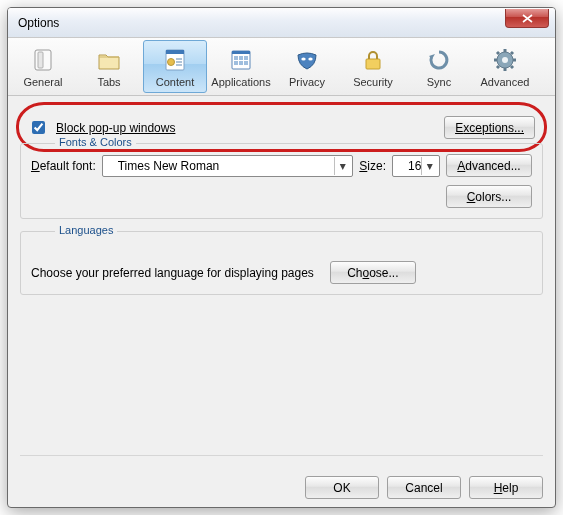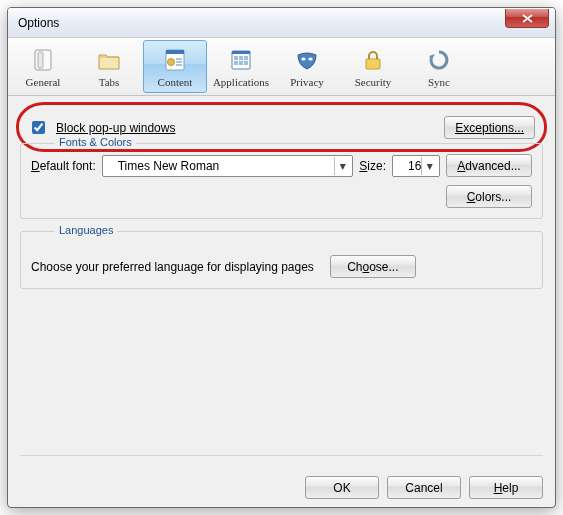--- a/index.html
+++ b/index.html
@@ -63,21 +63,20 @@
   width: 64px;
   display: flex;
   flex-direction: column;
   align-items: center;
   justify-content: center;
   gap: 2px;
   border: 1px solid transparent;
   border-radius: 3px;
   margin: 2px 1px;
   color: #333;
-  font-family: Liberation Serif, serif;
 }
 .tool.selected {
   background: linear-gradient(to bottom,#d7ecfb,#b6daf5 45%,#a1cef0 46%,#cbe5f9);
   border-color: #6ea8d6;
 }
 .tool .icon {
   width: 32px;
   height: 28px;
   display: flex;
   align-items: center;
@@ -150,21 +149,21 @@
   width: 16px;
   height: 18px;
   border-left: 1px solid #c0c0c0;
   display: flex;
   align-items: center;
   justify-content: center;
   color: #424242;
 }
 .check { width: 13px; height: 13px; accent-color: #2d6db3; }
 .underlined-letter { text-decoration: underline; }
-.lang-row { display:flex; align-items:center; gap:8px; margin-top:13px; }
+.lang-row { display:flex; align-items:center; gap:8px; margin-top:19px; }
 .buttons-row {
   margin-top: auto;
   border-top: 1px solid #d6d6d6;
   padding-top: 20px;
   display: flex;
   justify-content: flex-end;
   gap: 8px;
 }
 .right-col { display:flex; flex-direction:column; align-items:flex-end; gap:8px; }
 .font-row { display:flex; align-items:center; gap:6px; }
@@ -253,20 +252,32 @@
       <span class="lbl">Security</span>
     </div>
     <div class="tool">
       <span class="icon">
           <svg width="26" height="26" viewBox="0 0 26 26">
             <path d="M13 5 a8 8 0 1 1 -7.5 5" fill="none" stroke="#6e8fa8" stroke-width="3"></path>
             <path d="M3 9 l3 3 l3 -5 z" fill="#6e8fa8"></path>
           </svg>
         </span>
       <span class="lbl">Sync</span>
+    </div>
+    <div class="tool">
+      <span class="icon">
+          <svg width="26" height="26" viewBox="0 0 26 26">
+            <circle cx="13" cy="13" r="8" fill="#8aa6b8" stroke="#607a8c"></circle>
+            <circle cx="13" cy="13" r="3" fill="#eef3f6"></circle>
+            <g stroke="#607a8c" stroke-width="3">
+              <path d="M13 2 v3 M13 21 v3 M2 13 h3 M21 13 h3 M5 5 l2 2 M19 19 l2 2 M21 5 l-2 2 M5 21 l2 -2"></path>
+            </g>
+          </svg>
+        </span>
+      <span class="lbl">Advanced</span>
     </div>
   </div>
 
   <div class="content">
     <div class="hl-ring"></div>
 
     <div class="noborder-section">
       <div class="row">
         <input type="checkbox" class="check" checked="" style="">
         <label>

